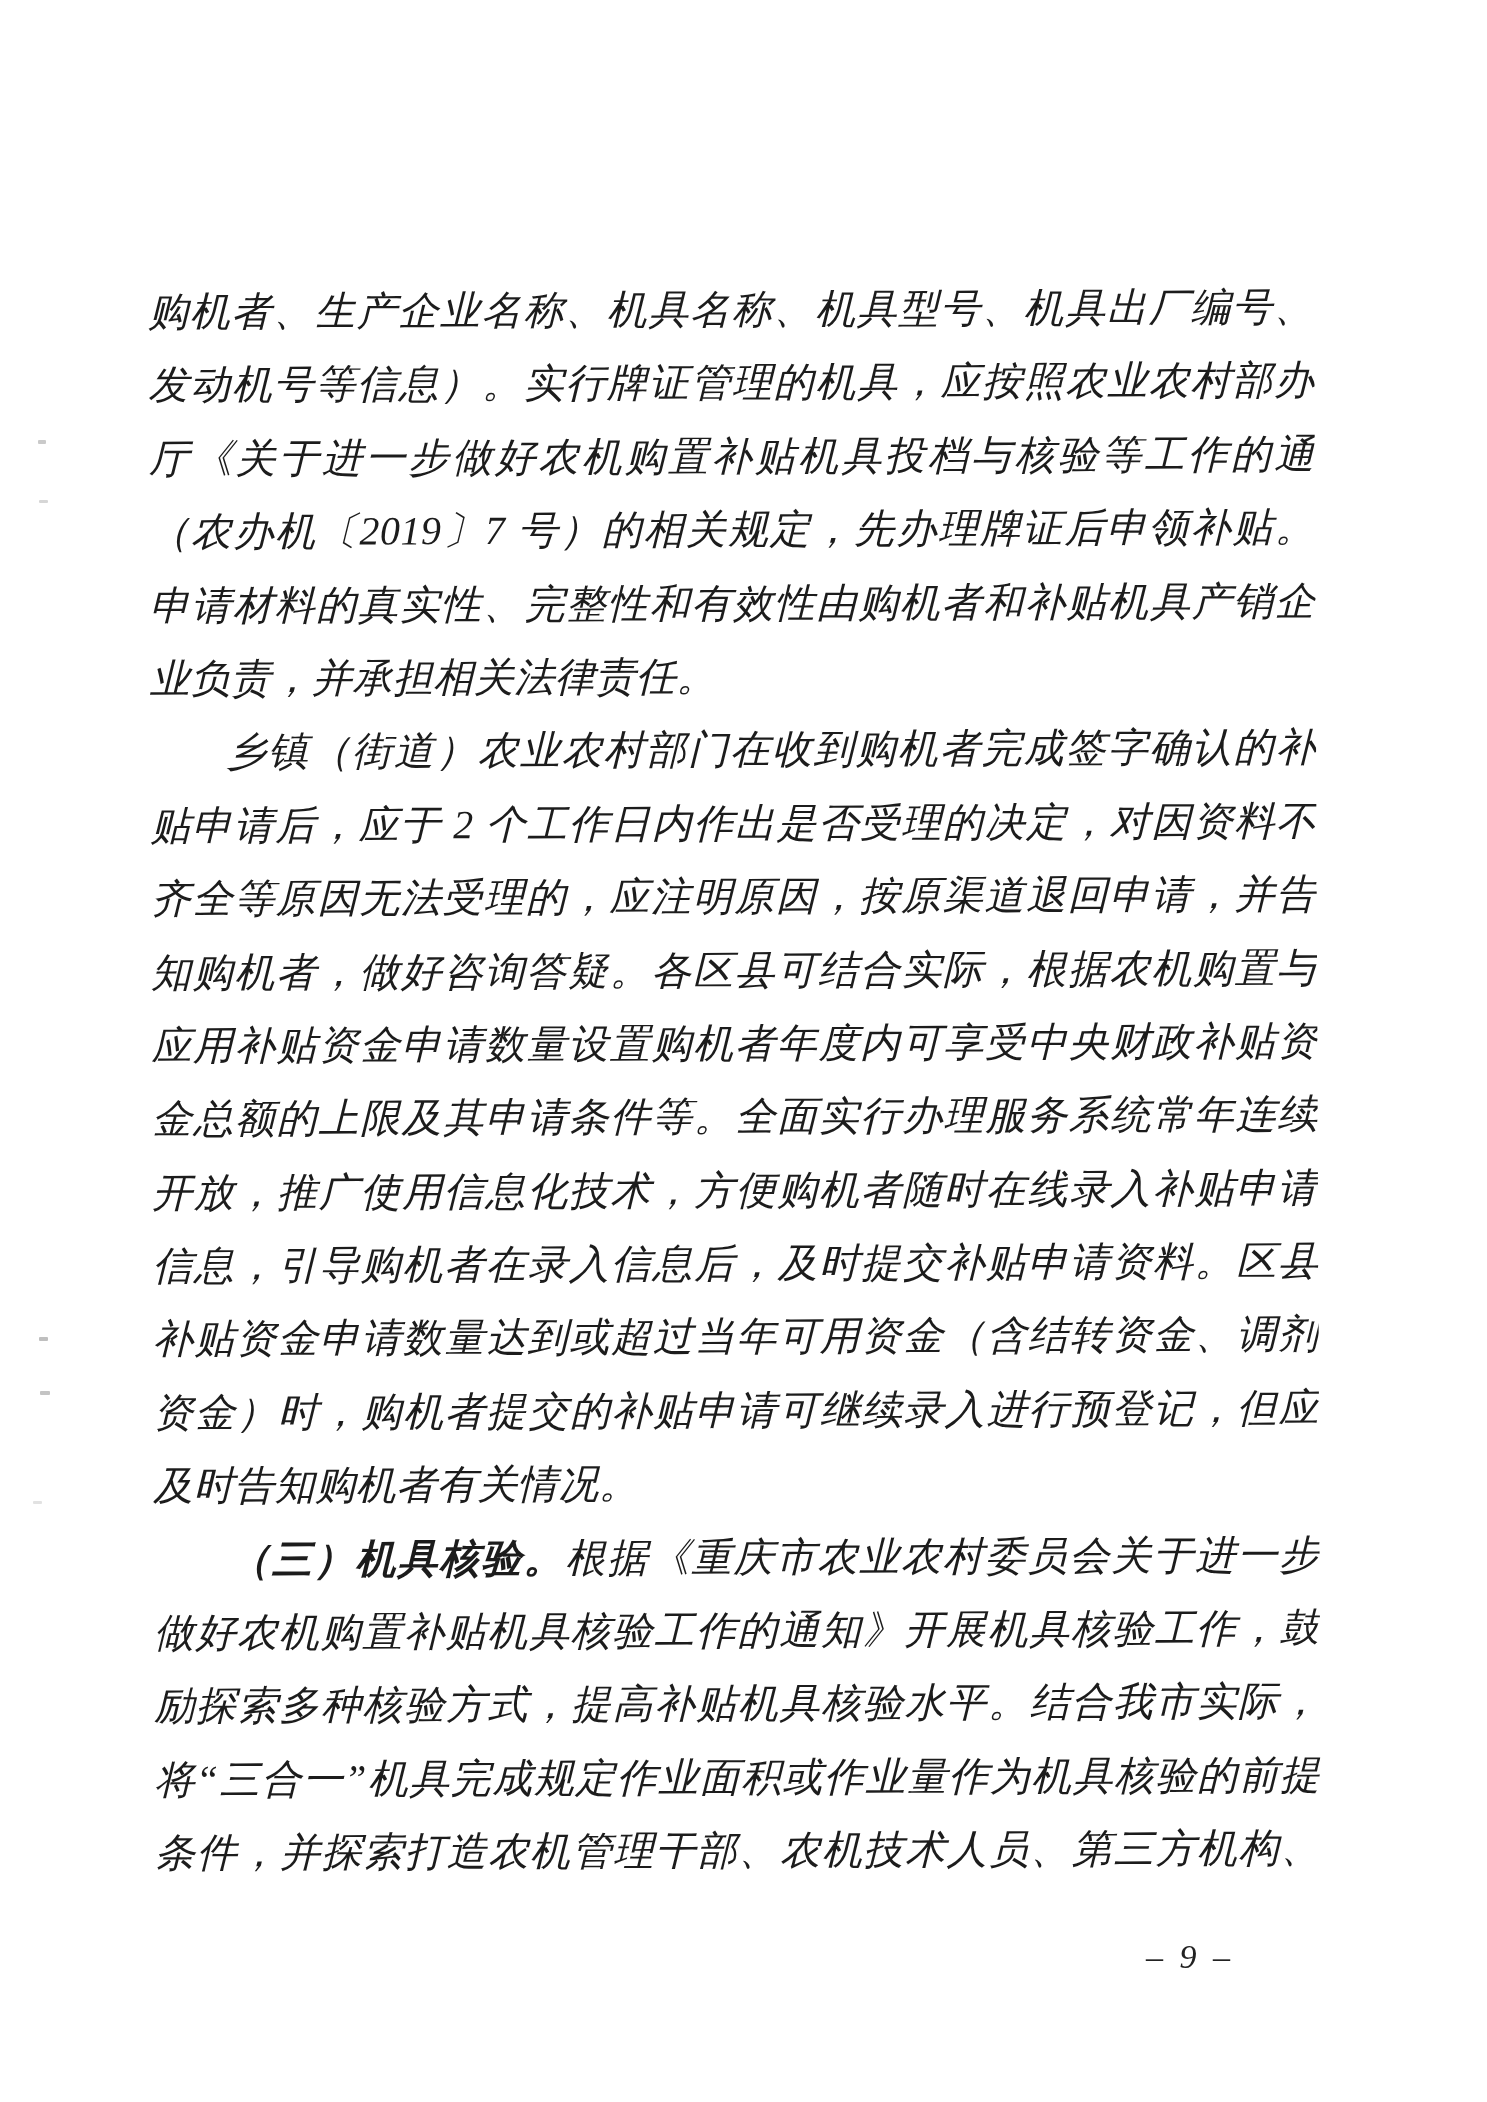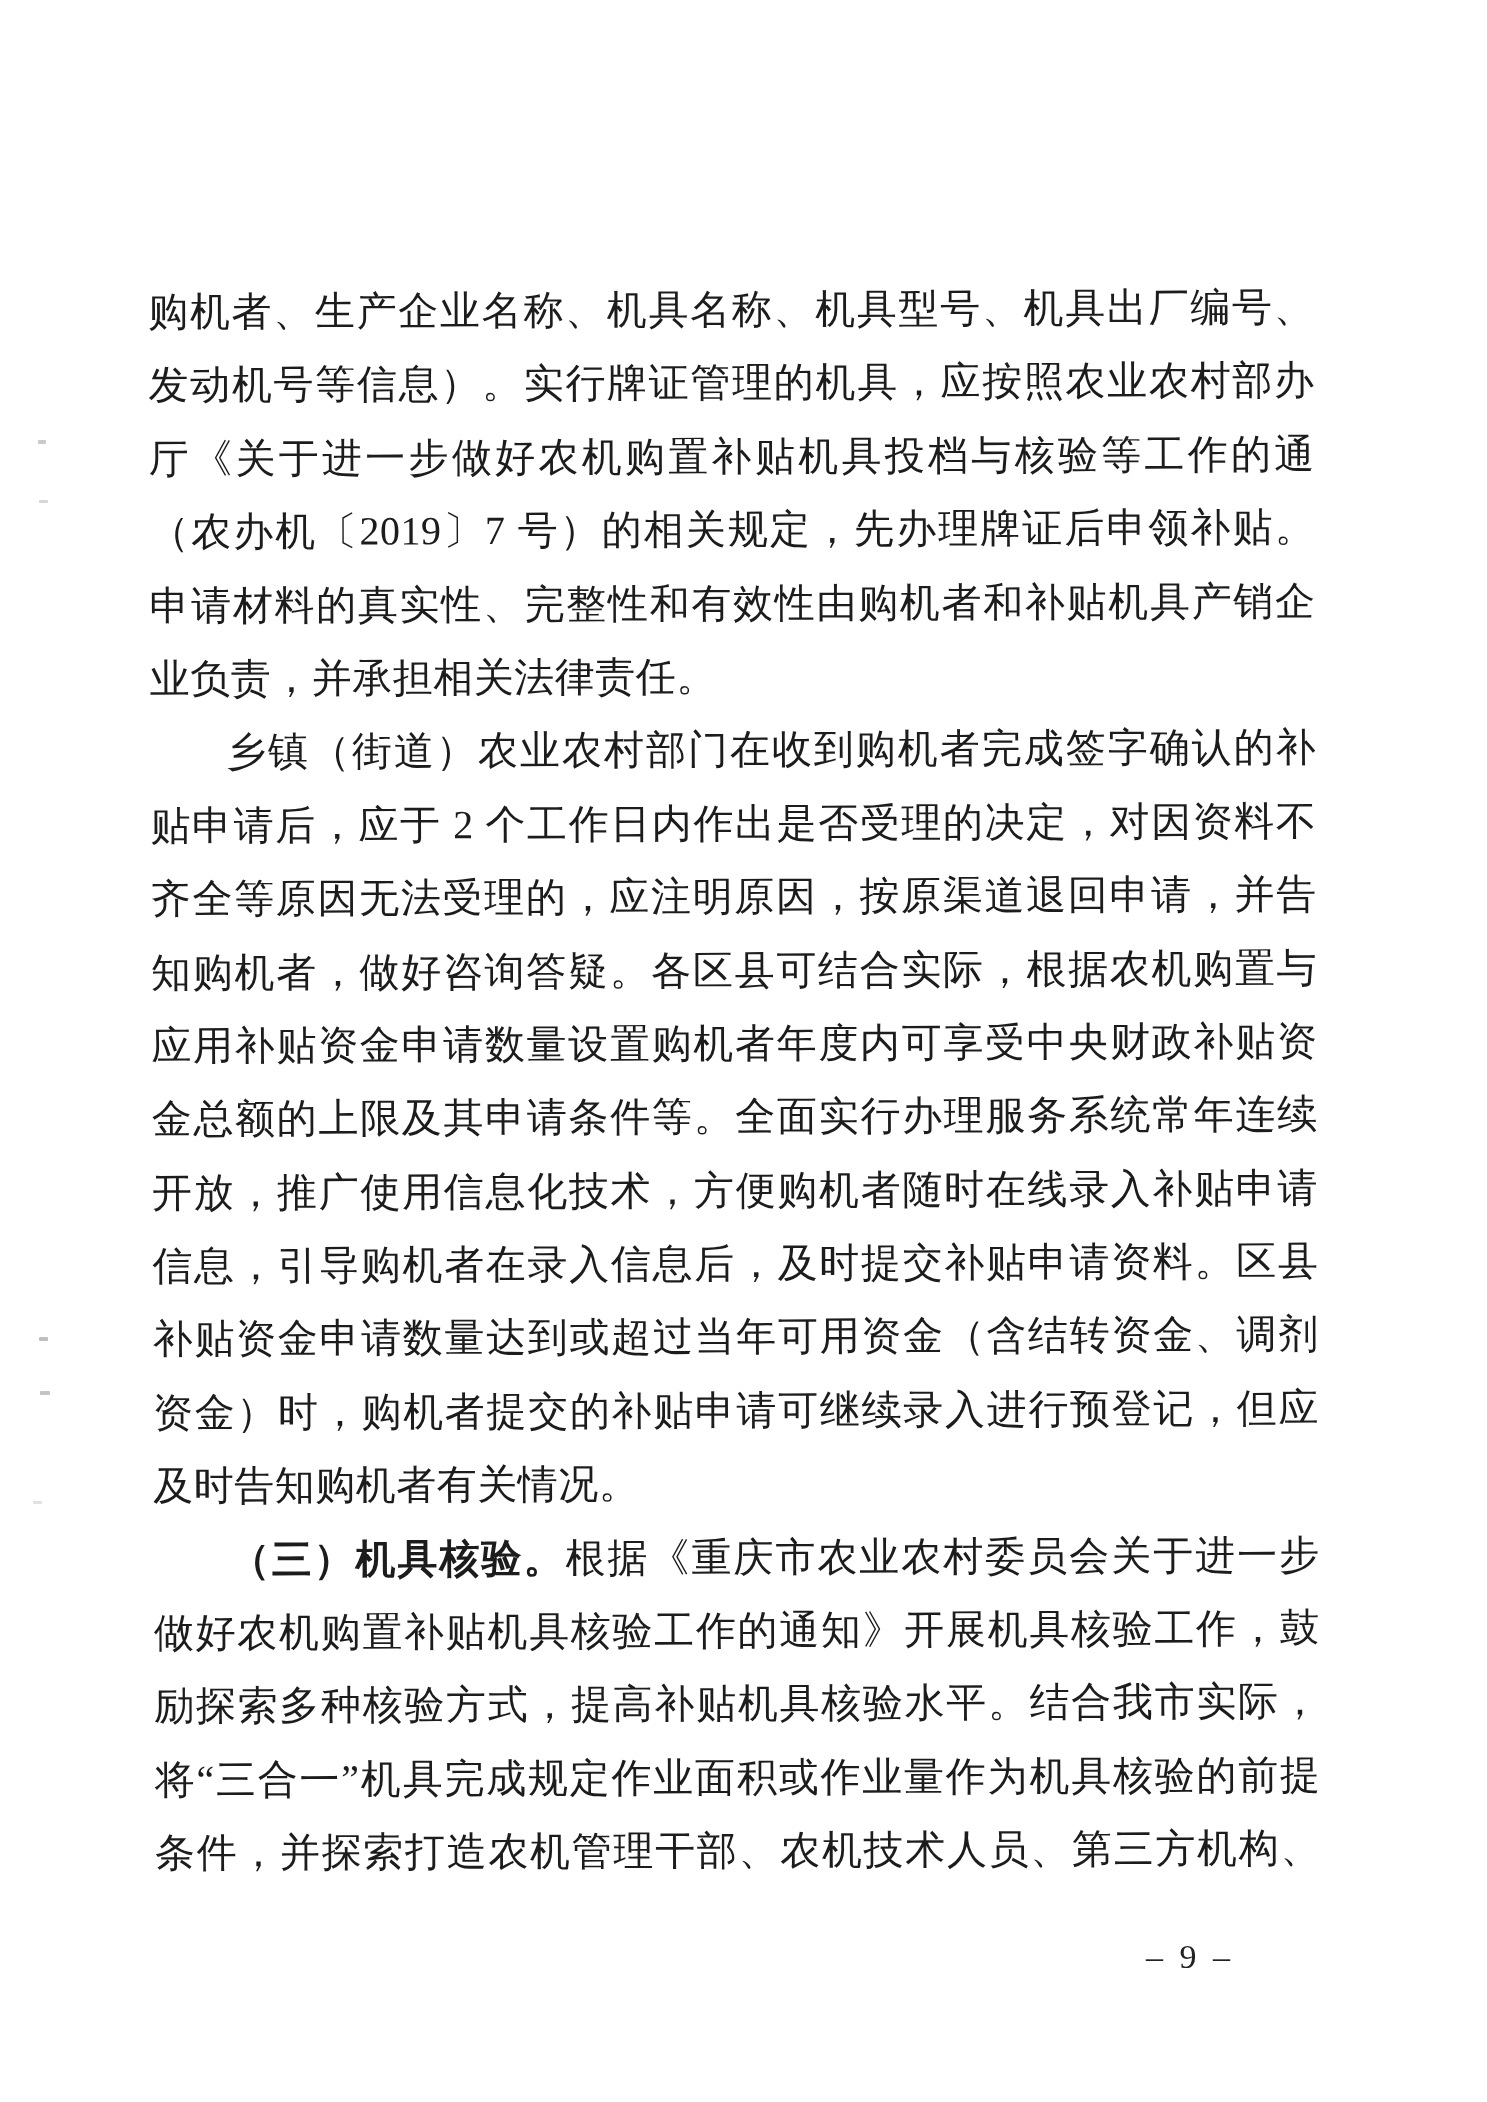--- a/index.html
+++ b/index.html
@@ -5,20 +5,21 @@
   html, body { margin: 0; padding: 0; background: #e8e8e8; }
   .page {
     position: relative;
     width: 1487px;
     height: 2102px;
     margin: 0 auto;
     background: #ffffff;
     overflow: hidden;
     font-family: "Liberation Serif", "DejaVu Serif", serif;
     color: #1c1c1c;
+    font-style: italic;
   }
   .content {
     position: absolute;
     left: 148px;
     top: 273px;
     width: 1166px;
     transform: rotate(-0.25deg);
     transform-origin: 50% 0;
   }
   .line {

